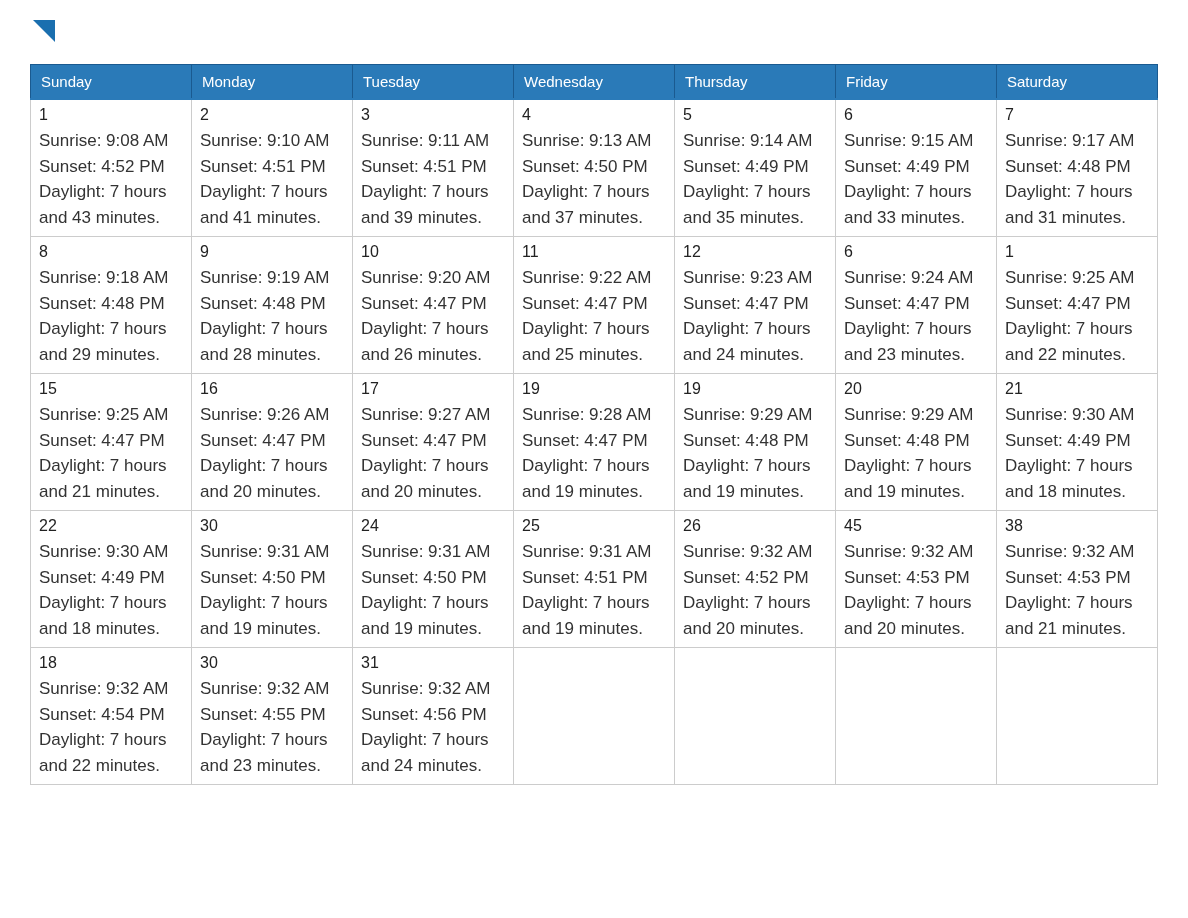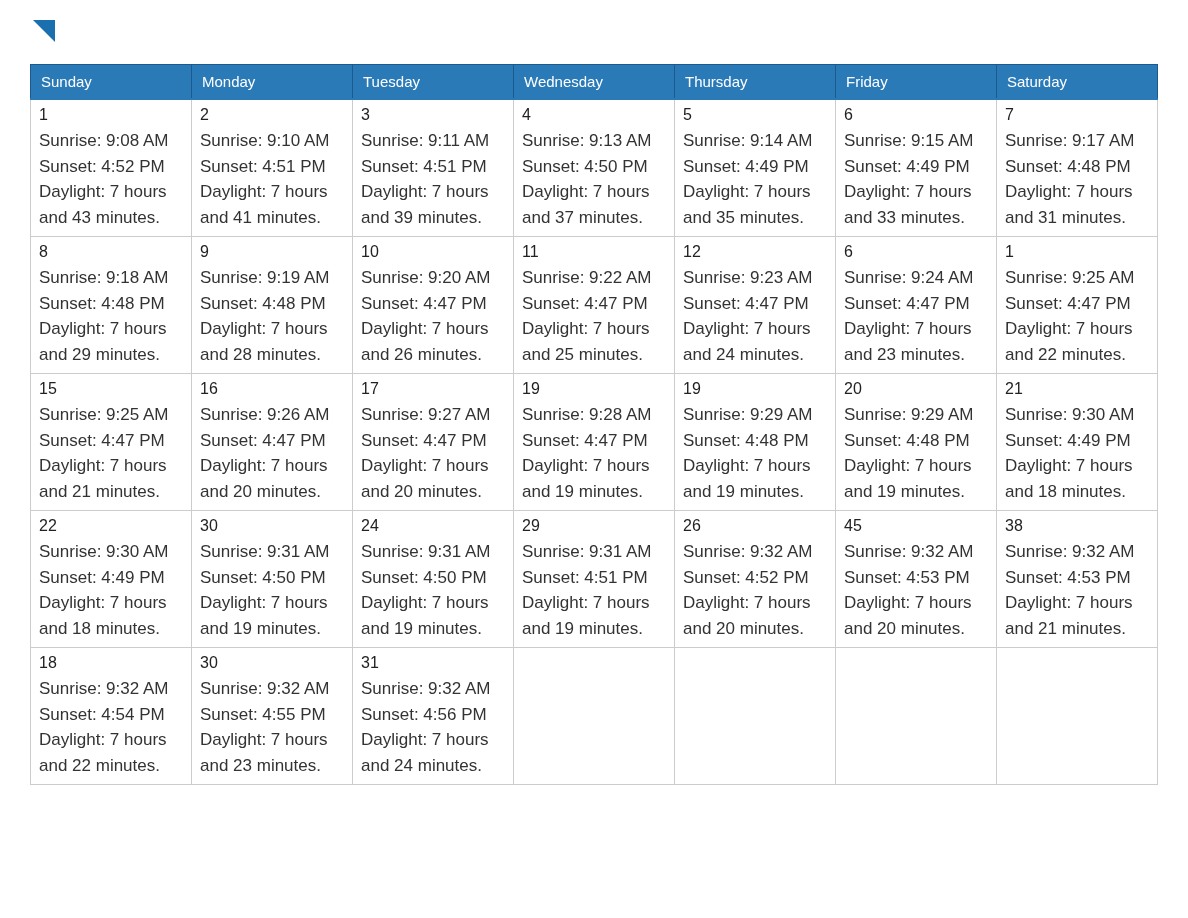--- a/index.html
+++ b/index.html
@@ -232,21 +232,21 @@
       </td>
         <td>
         <span class="day-num">30</span>
         <span class="day-info">Sunrise: 9:31 AM<br>Sunset: 4:50 PM<br>Daylight: 7 hours<br>and 19 minutes.</span>
       </td>
         <td>
         <span class="day-num">24</span>
         <span class="day-info">Sunrise: 9:31 AM<br>Sunset: 4:50 PM<br>Daylight: 7 hours<br>and 19 minutes.</span>
       </td>
         <td>
-        <span class="day-num">29</span>
+        <span class="day-num">25</span>
         <span class="day-info">Sunrise: 9:31 AM<br>Sunset: 4:51 PM<br>Daylight: 7 hours<br>and 19 minutes.</span>
       </td>
         <td>
         <span class="day-num">26</span>
         <span class="day-info">Sunrise: 9:32 AM<br>Sunset: 4:52 PM<br>Daylight: 7 hours<br>and 20 minutes.</span>
       </td>
         <td>
         <span class="day-num">45</span>
         <span class="day-info">Sunrise: 9:32 AM<br>Sunset: 4:53 PM<br>Daylight: 7 hours<br>and 20 minutes.</span>
       </td>

